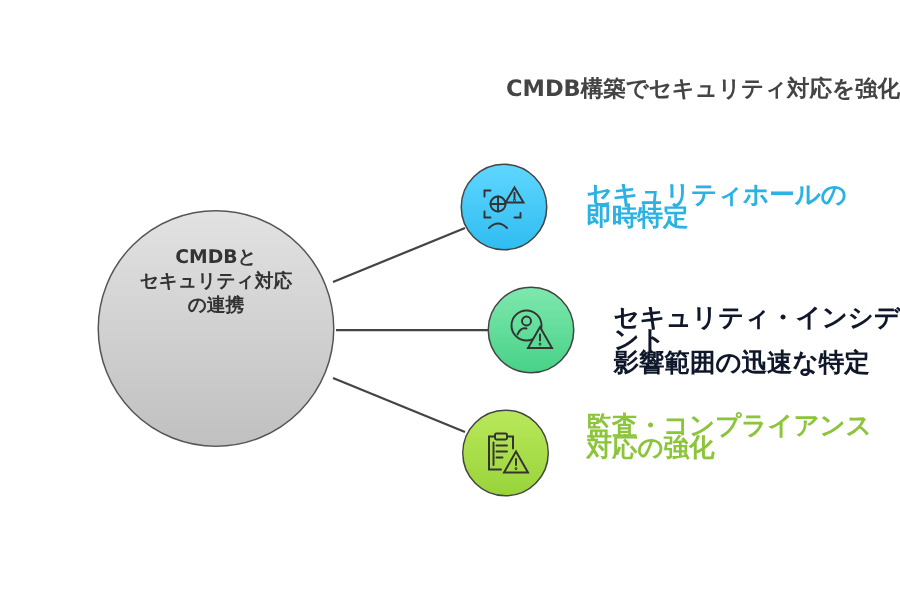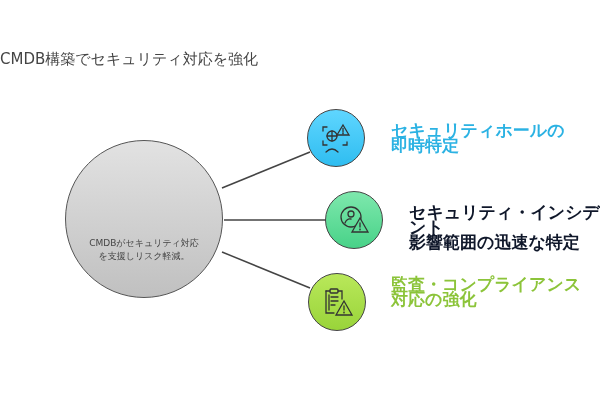--- a/index.html
+++ b/index.html
@@ -1,19 +1,19 @@
 <!DOCTYPE html>
 <html><head>
 <meta charset="utf-8">
 <style>
   html, body { margin:0; padding:0; }
   body { width:600px; height:400px; background:#ffffff; position:relative; overflow:hidden;
          font-family:"DejaVu Sans", sans-serif; }
-  .title { position:absolute; left:0; width:600px; top:50px; text-align:left;
-           font-size:15px; font-weight:normal; color:#444444; }
+  .title { position:absolute; left:0; width:600px; top:50px; text-align:right;
+           font-size:15px; font-weight:bold; color:#444444; }
   svg.lines { position:absolute; left:0; top:0; }
   .main-circle { position:absolute; left:65px; top:140px; width:158px; height:158px;
                  border-radius:50%; border:1.5px solid #555555; box-sizing:border-box;
                  background:linear-gradient(#e2e2e2, #c0c0c0); text-align:center; }
   .main-title { position:absolute; left:0; width:100%; top:22px; font-size:12.5px; font-weight:bold;
                 color:#333; line-height:16px; white-space:pre-line; }
   .main-desc { position:absolute; left:0; width:100%; top:96px; font-size:9px; color:#444;
                line-height:13px; white-space:pre-line; }
   .node { position:absolute; width:58px; height:58px; border-radius:50%;
           border:1.5px solid #444; box-sizing:border-box; }
@@ -25,22 +25,23 @@
 
 <div class="title">CMDB構築でセキュリティ対応を強化</div>
 
 <svg class="lines" width="600" height="400">
   <line x1="222" y1="188" x2="310" y2="152" stroke="#444" stroke-width="1.5"></line>
   <line x1="224" y1="220" x2="326" y2="220" stroke="#444" stroke-width="1.5"></line>
   <line x1="222" y1="252" x2="310" y2="288" stroke="#444" stroke-width="1.5"></line>
 </svg>
 
 <div class="main-circle">
-  <div class="main-desc">CMDBがセキュリティ対応
-を支援しリスク軽減。</div>
+  <div class="main-title">CMDBと
+セキュリティ対応
+の連携</div>
 </div>
 
 <div class="node" style="left:307px; top:109px; background:linear-gradient(#5fd6ff,#2fbdf0);">
   <svg width="32" height="32" viewBox="0 0 32 32" fill="none" stroke="#333" stroke-width="1.3" stroke-linecap="round">
     <path d="M2 8 V4 H6"></path>
       <path d="M2 18 V22 H6"></path>
       <path d="M22 22 H26 V19"></path>
     <circle cx="11" cy="13" r="5"></circle>
       <path d="M11 8 V18 M6 13 H16"></path>
     <path d="M5 29 Q11 23 17 29"></path>

